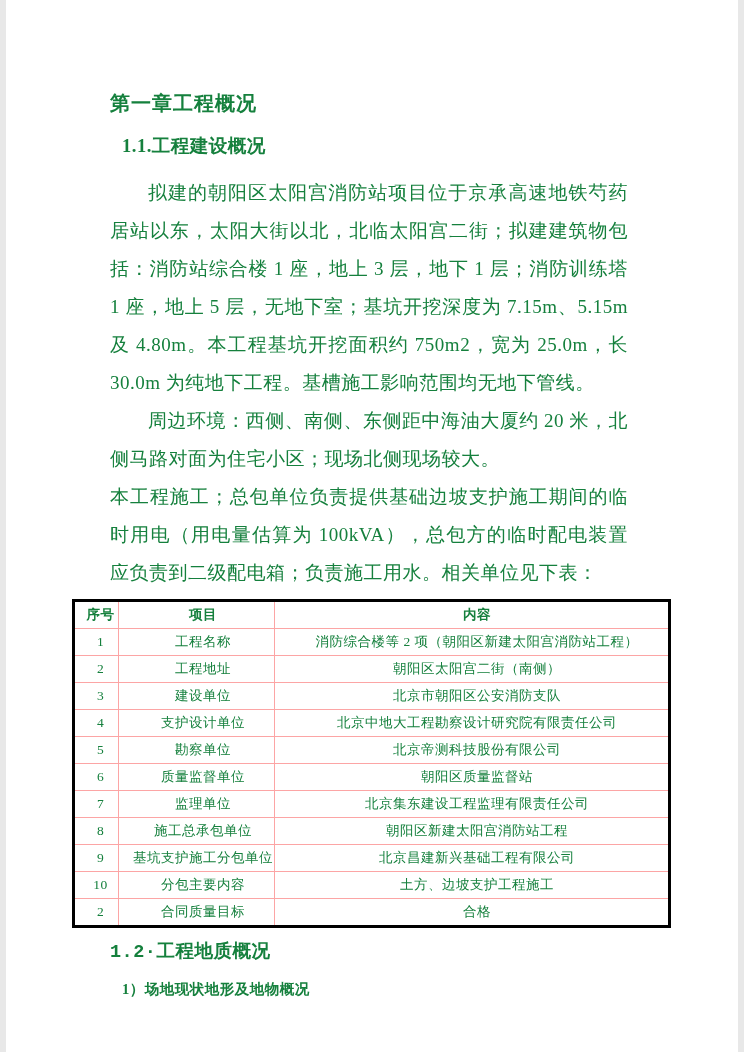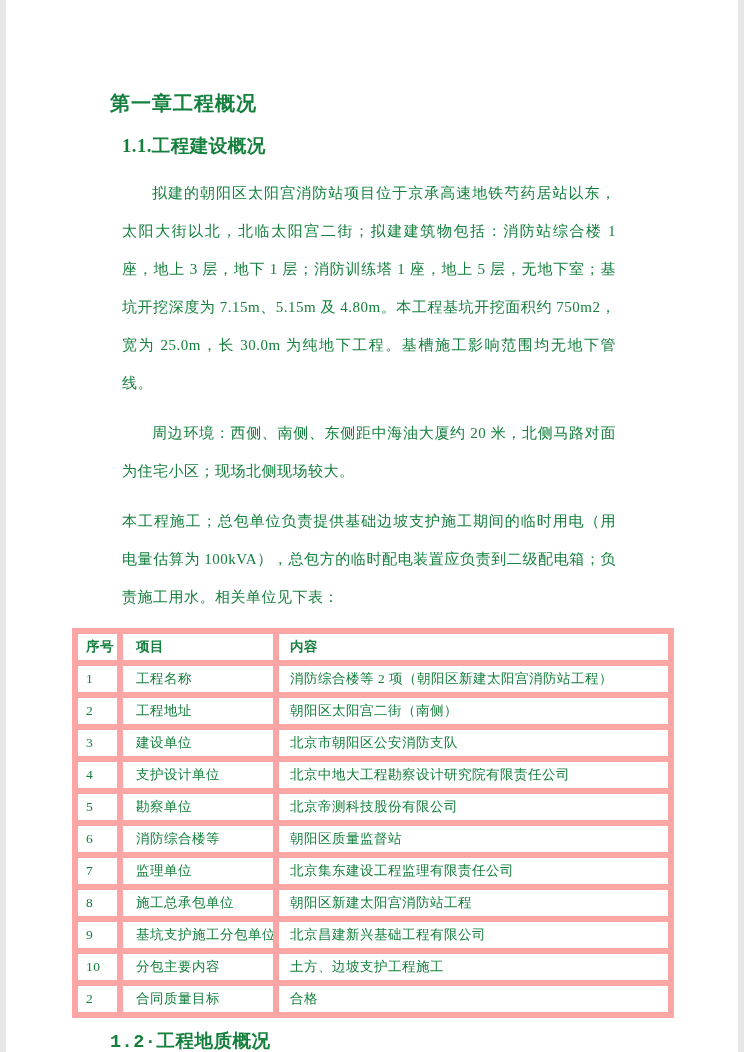--- a/index.html
+++ b/index.html
@@ -23,39 +23,39 @@
     letter-spacing: 1px;
   }
   .section-title {
     font-size: 18.5px;
     line-height: 24px;
     font-weight: bold;
     margin: 0 0 16px 12px;
     letter-spacing: 0.5px;
   }
   .body-text {
-    font-size: 15px;
+    font-size: 19px;
     line-height: 38px;
     text-align: justify;
-    margin: 12px;
+    margin: 0;
     letter-spacing: 0.5px;
   }
   .body-text.indent { text-indent: 2em; }
   .units-table {
     width: 596px;
     margin-left: -38px;
     margin-top: 7px;
     border-collapse: collapse;
     border: 3px solid #000;
     table-layout: fixed;
     font-size: 13.5px;
   }
   .units-table th, .units-table td {
-    border: 6px solid #fca5a5;
-    text-align: left;
+    border: 1px solid #fca5a5;
+    text-align: center;
     vertical-align: middle;
     padding: 0;
     letter-spacing: 0.5px;
     white-space: nowrap;
     overflow: hidden;
   }
   .units-table th { font-weight: bold; height: 26px; }
   .units-table td { height: 26px; font-weight: normal; }
   .col-no   { width: 45px; }
   .col-item { width: 156px; }
@@ -128,21 +128,21 @@
         <td class="c-item">支护设计单位</td>
         <td class="c-content">北京中地大工程勘察设计研究院有限责任公司</td>
       </tr>
       <tr>
         <td class="c-no">5</td>
         <td class="c-item">勘察单位</td>
         <td class="c-content">北京帝测科技股份有限公司</td>
       </tr>
       <tr>
         <td class="c-no">6</td>
-        <td class="c-item">消防综合楼等</td>
+        <td class="c-item">质量监督单位</td>
         <td class="c-content">朝阳区质量监督站</td>
       </tr>
       <tr>
         <td class="c-no">7</td>
         <td class="c-item">监理单位</td>
         <td class="c-content">北京集东建设工程监理有限责任公司</td>
       </tr>
       <tr>
         <td class="c-no">8</td>
         <td class="c-item">施工总承包单位</td>

